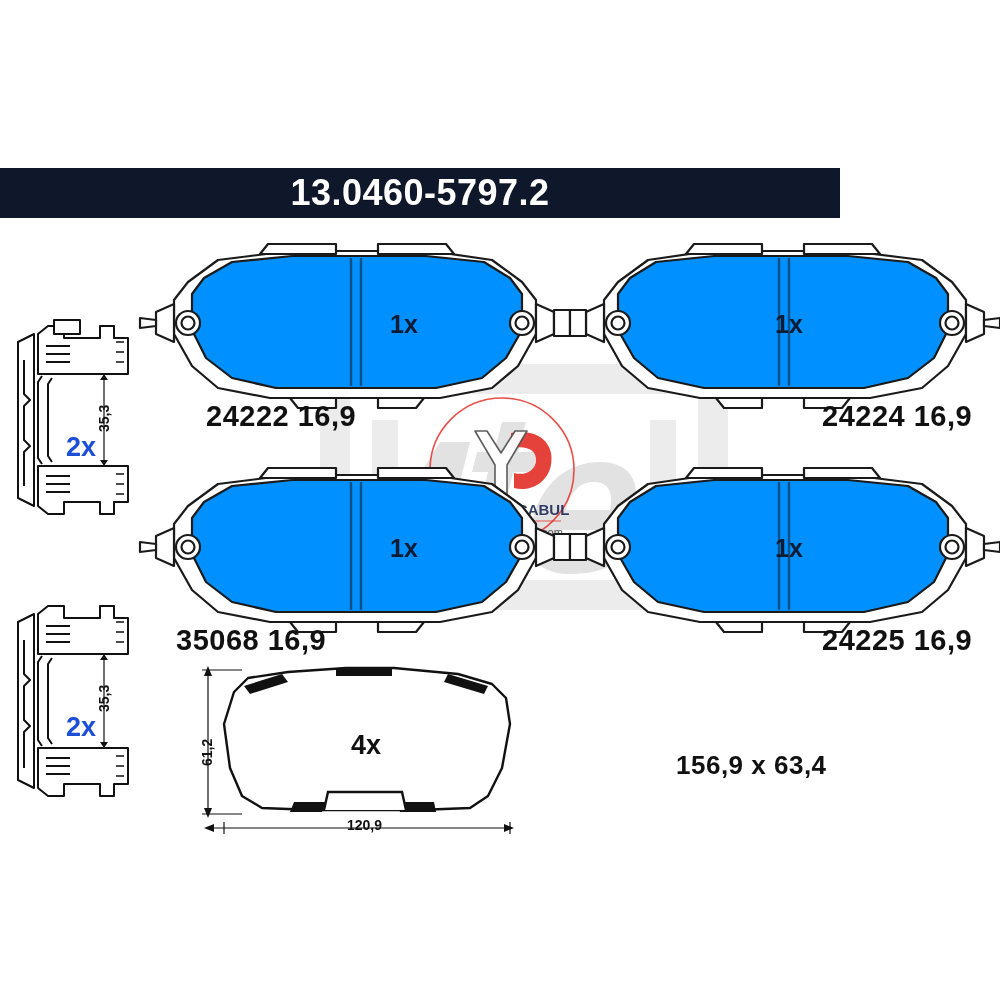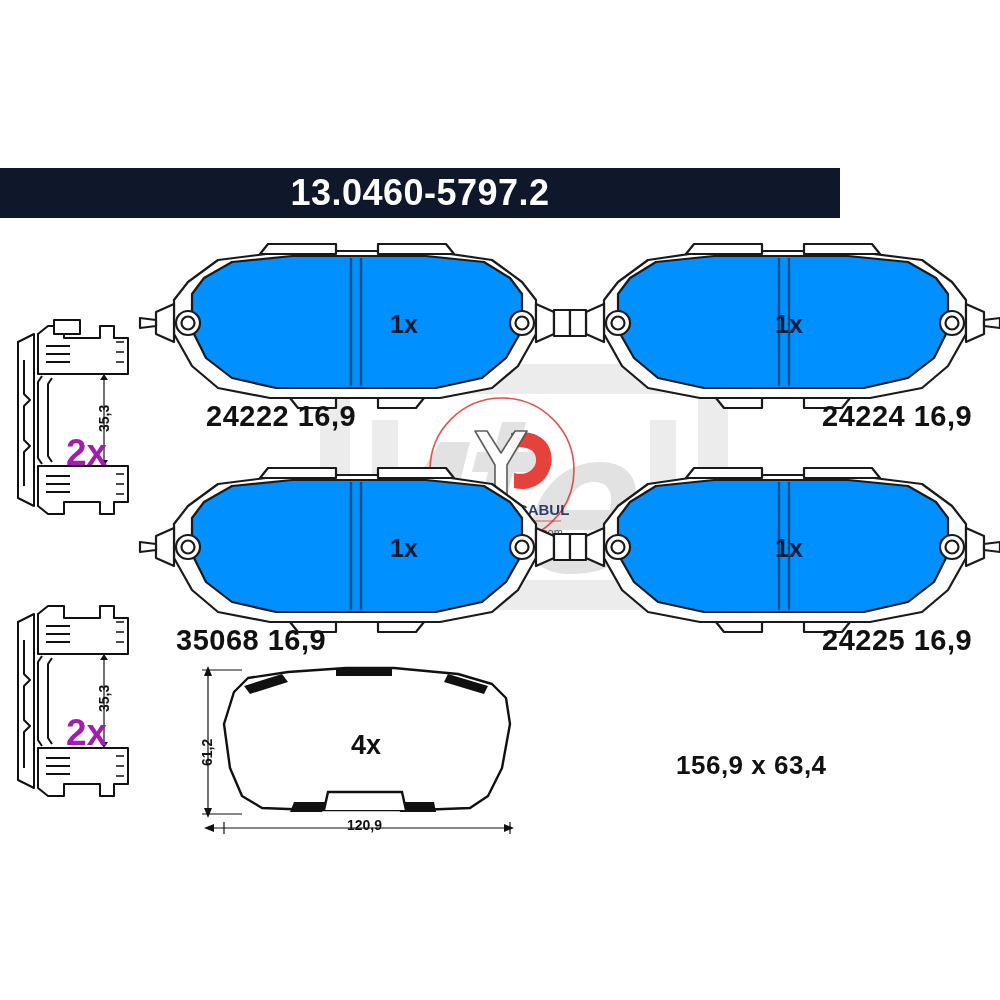--- a/index.html
+++ b/index.html
@@ -40,21 +40,21 @@
   .fig{position:absolute;}
   .fig svg{display:block;width:100%;height:100%;overflow:visible;}
 
   
   .lbl{
     position:absolute;color:#111;font-weight:bold;
     font-family:"Liberation Sans",sans-serif;white-space:nowrap;line-height:1;
   }
   .part-lbl{font-size:29px;letter-spacing:.5px;}
   .dim-lbl{font-size:26px;letter-spacing:.5px;margin-top:26px;}
-  .qty-clip{font-size:37px;color:#a21caf;}
+  .qty-clip{font-size:27px;color:#1d4ed8;}
   .vert-dim{
     font-size:14px;font-weight:bold;color:#111;
     transform:rotate(-90deg);transform-origin:left top;
   }
   .small-dim{font-size:14px;font-weight:bold;color:#111;}
 </style>
 </head>
 <body>
 
 <div id="sheet">

